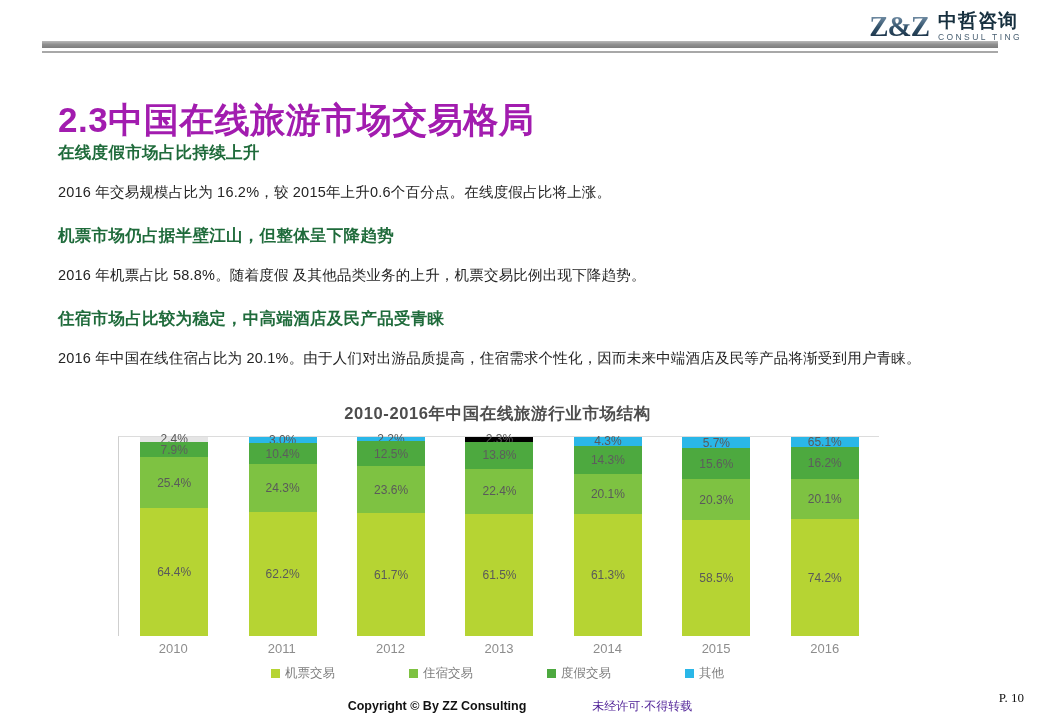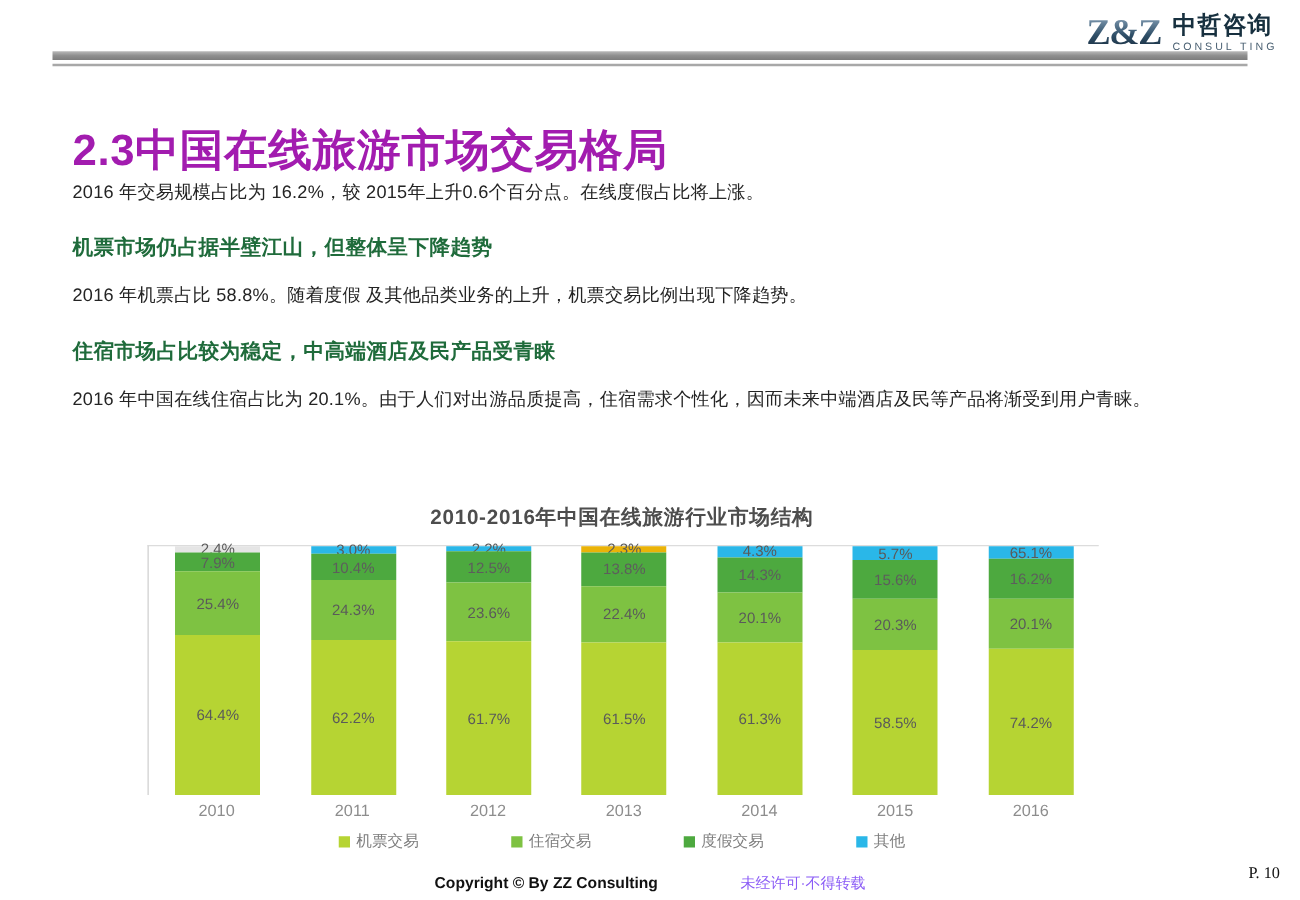--- a/index.html
+++ b/index.html
@@ -216,21 +216,21 @@
     align-items: baseline;
     gap: 22px;
   }
   .footer-en {
     font-size: 12.5px;
     color: #111111;
     font-weight: 700;
   }
   .footer-cn {
     font-size: 12px;
-    color: #8b5cf6;
+    color: #4c1d95;
     margin-left: 44px;
   }
   .page-num {
     position: absolute;
     right: 16px;
     top: 690px;
     font-size: 13px;
     font-weight: 400;
     color: #111111;
     font-family: "Liberation Serif", "DejaVu Serif", serif;
@@ -245,20 +245,21 @@
     <div class="logo-cn-main">中哲咨询</div>
     <div class="logo-cn-sub">CONSUL TING</div>
   </div>
 </div>
 <div class="divider-thick"></div>
 <div class="divider-thin"></div>
 
 <h1 class="page-title">2.3中国在线旅游市场交易格局</h1>
 
 <div class="content">
+  <h2 class="sec-head">在线度假市场占比持续上升</h2>
   <p class="sec-body">2016 年交易规模占比为 16.2%，较 2015年上升0.6个百分点。在线度假占比将上涨。</p>
 
   <h2 class="sec-head">机票市场仍占据半壁江山，但整体呈下降趋势</h2>
   <p class="sec-body">2016 年机票占比 58.8%。随着度假 及其他品类业务的上升，机票交易比例出现下降趋势。</p>
 
   <h2 class="sec-head">住宿市场占比较为稳定，中高端酒店及民产品受青睐</h2>
   <p class="sec-body last">2016 年中国在线住宿占比为 20.1%。由于人们对出游品质提高，住宿需求个性化，因而未来中端酒店及民等产品将渐受到用户青睐。</p>
 </div>
 
 <div class="chart-wrap">
@@ -301,21 +302,21 @@
             <span>12.5%</span>
           </div>
           <div class="seg s-acc" style="height: 23.6%; background: rgb(126, 194, 66);">
             <span>23.6%</span>
           </div>
           <div class="seg s-air" style="height: 61.7%; background: rgb(182, 212, 51);">
             <span>61.7%</span>
           </div>
         </div>
         <div class="bar">
-          <div class="seg s-other" style="height: 2.3%; background: #eab308; text-decoration: underline;">
+          <div class="seg s-other" style="height: 2.3%; background: #000000; text-decoration: underline;">
             <span style="position: absolute; top: 50%; transform: translateY(-50%);">2.3%</span>
           </div>
           <div class="seg s-vac" style="height: 13.8%; background: rgb(77, 169, 63);">
             <span>13.8%</span>
           </div>
           <div class="seg s-acc" style="height: 22.4%; background: rgb(126, 194, 66);">
             <span>22.4%</span>
           </div>
           <div class="seg s-air" style="height: 61.5%; background: rgb(182, 212, 51);">
             <span>61.5%</span>

